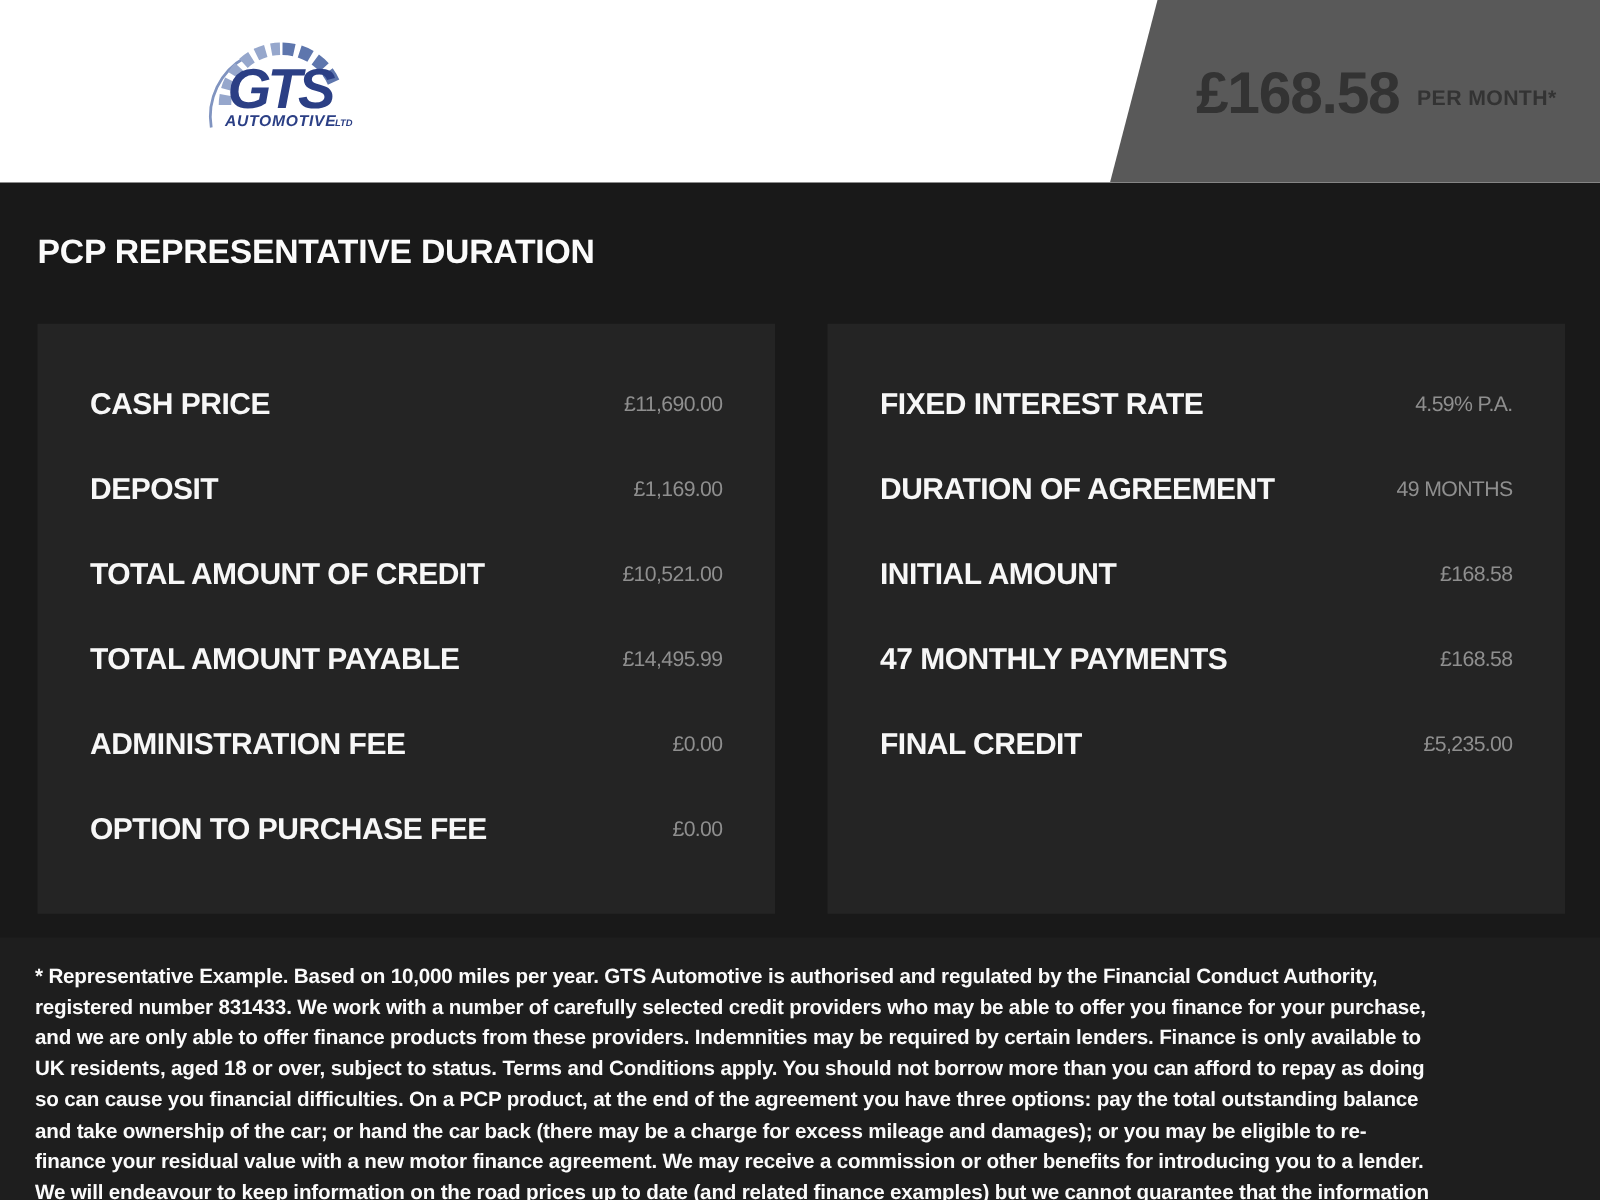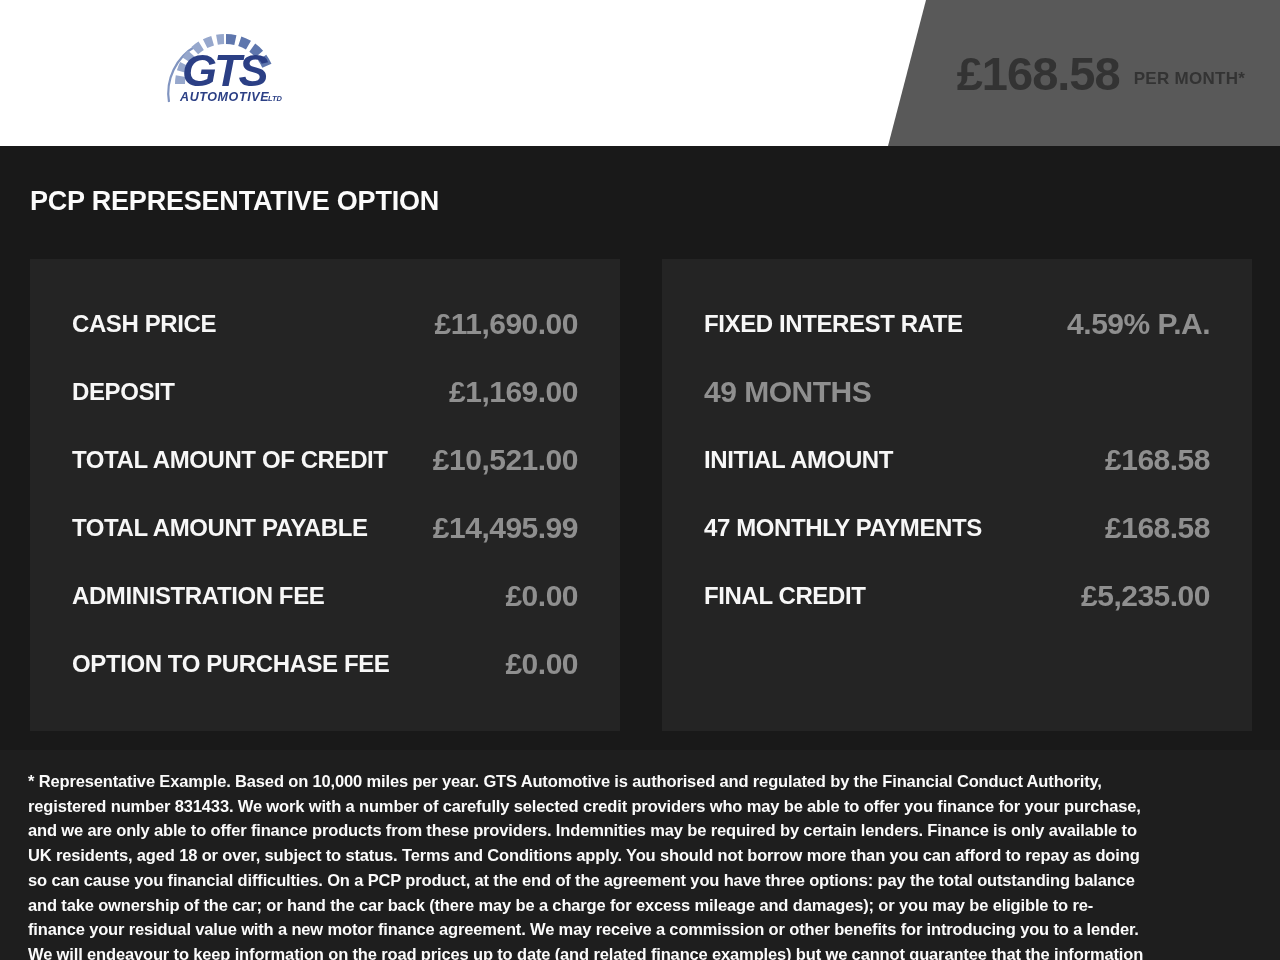--- a/index.html
+++ b/index.html
@@ -79,22 +79,22 @@
     height: 68px;
   }
   .row .label {
     font-size: 24px;
     font-weight: bold;
     color: #f7f7f7;
     letter-spacing: -0.4px;
     white-space: nowrap;
   }
   .row .value {
-    font-size: 30px;
-    font-weight: bold;
+    font-size: 17px;
+    font-weight: normal;
     color: #8f8f8f;
     letter-spacing: -0.5px;
     white-space: nowrap;
   }
 
   
   footer {
     position: absolute;
     left: 0; right: 0; bottom: 0;
     top: 750px;
@@ -132,21 +132,21 @@
       </svg>
     </div>
 
     <div class="price-banner">
       <span class="amount">£168.58</span>
       <span class="period">PER MONTH*</span>
     </div>
   </header>
 
   <main>
-    <h1 class="page-title">PCP REPRESENTATIVE OPTION</h1>
+    <h1 class="page-title">PCP REPRESENTATIVE DURATION</h1>
 
     <div class="panels">
 
       <section class="panel">
         <div class="row">
           <span class="label">CASH PRICE</span>
           <span class="value">£11,690.00</span>
         </div>
         <div class="row">
           <span class="label">DEPOSIT</span>
@@ -169,20 +169,21 @@
           <span class="value">£0.00</span>
         </div>
       </section>
 
       <section class="panel">
         <div class="row">
           <span class="label">FIXED INTEREST RATE</span>
           <span class="value">4.59% P.A.</span>
         </div>
         <div class="row">
+          <span class="label">DURATION OF AGREEMENT</span>
           <span class="value">49 MONTHS</span>
         </div>
         <div class="row">
           <span class="label">INITIAL AMOUNT</span>
           <span class="value">£168.58</span>
         </div>
         <div class="row">
           <span class="label">47 MONTHLY PAYMENTS</span>
           <span class="value">£168.58</span>
         </div>

